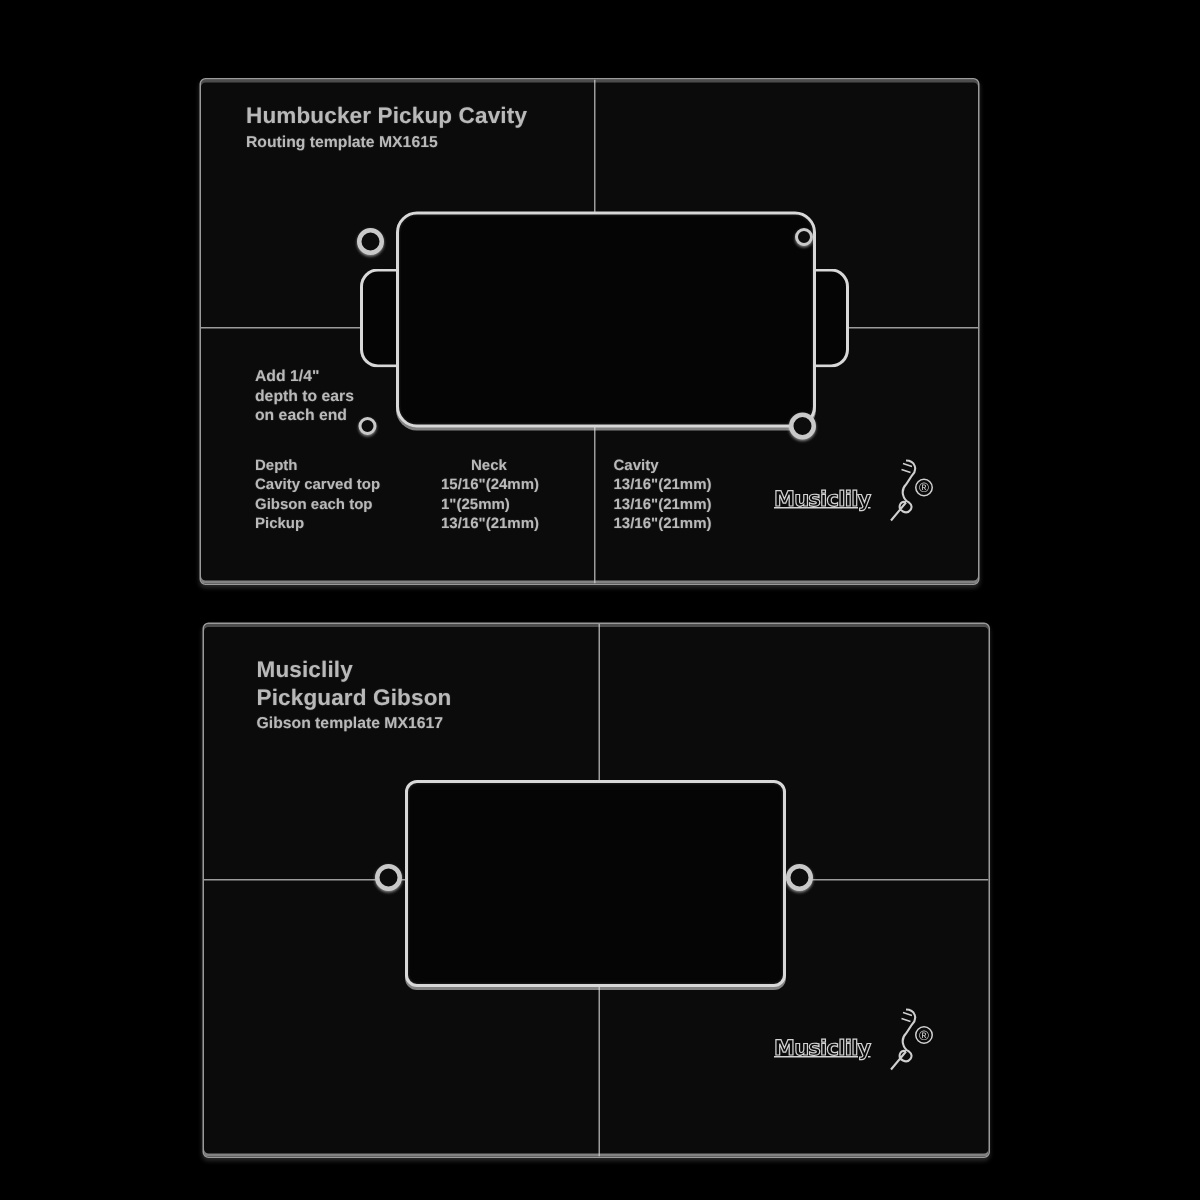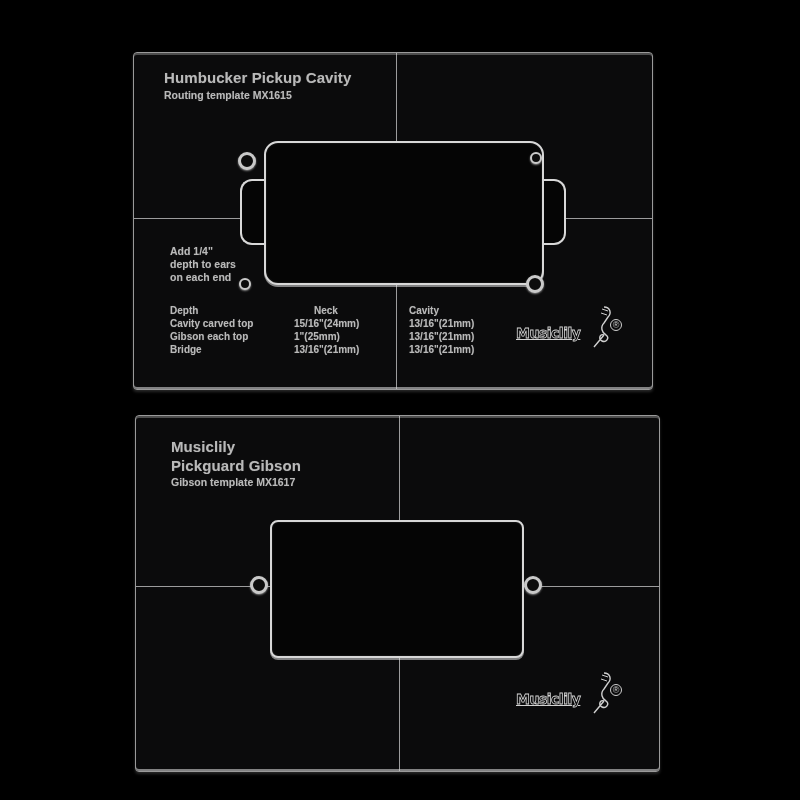--- a/index.html
+++ b/index.html
@@ -146,21 +146,21 @@
       <div class="txt tbl" style="left:275px; top:251px;">Cavity</div>
 
       <div class="txt tbl" style="left:36px; top:264px;">Cavity carved top</div>
       <div class="txt tbl" style="left:160px; top:264px;">15/16"(24mm)</div>
       <div class="txt tbl" style="left:275px; top:264px;">13/16"(21mm)</div>
 
       <div class="txt tbl" style="left:36px; top:277px;">Gibson each top</div>
       <div class="txt tbl" style="left:160px; top:277px;">1"(25mm)</div>
       <div class="txt tbl" style="left:275px; top:277px;">13/16"(21mm)</div>
 
-      <div class="txt tbl" style="left:36px; top:290px;">Bridge</div>
+      <div class="txt tbl" style="left:36px; top:290px;">Pickup</div>
       <div class="txt tbl" style="left:160px; top:290px;">13/16"(21mm)</div>
       <div class="txt tbl" style="left:275px; top:290px;">13/16"(21mm)</div>
     </div>
 
     <div class="logo" style="left:382px; top:272px;">Musiclily</div>
     <svg class="logo-mark" style="left:456px; top:252px;" viewBox="0 0 26 44">
       <path d="M14 2 C20 2 22 8 18 12 L14 18 C10 22 12 28 16 30 C20 33 16 38 12 36 C8 34 10 28 14 30 M14 30 L4 42" fill="none" stroke="#cfcfcf" stroke-width="1.4"></path>
       <path d="M12 4 L18 6 M11 8 L17 10" stroke="#cfcfcf" stroke-width="1"></path>
     </svg>
     <div class="reg" style="left:476px; top:266px;">®</div>

